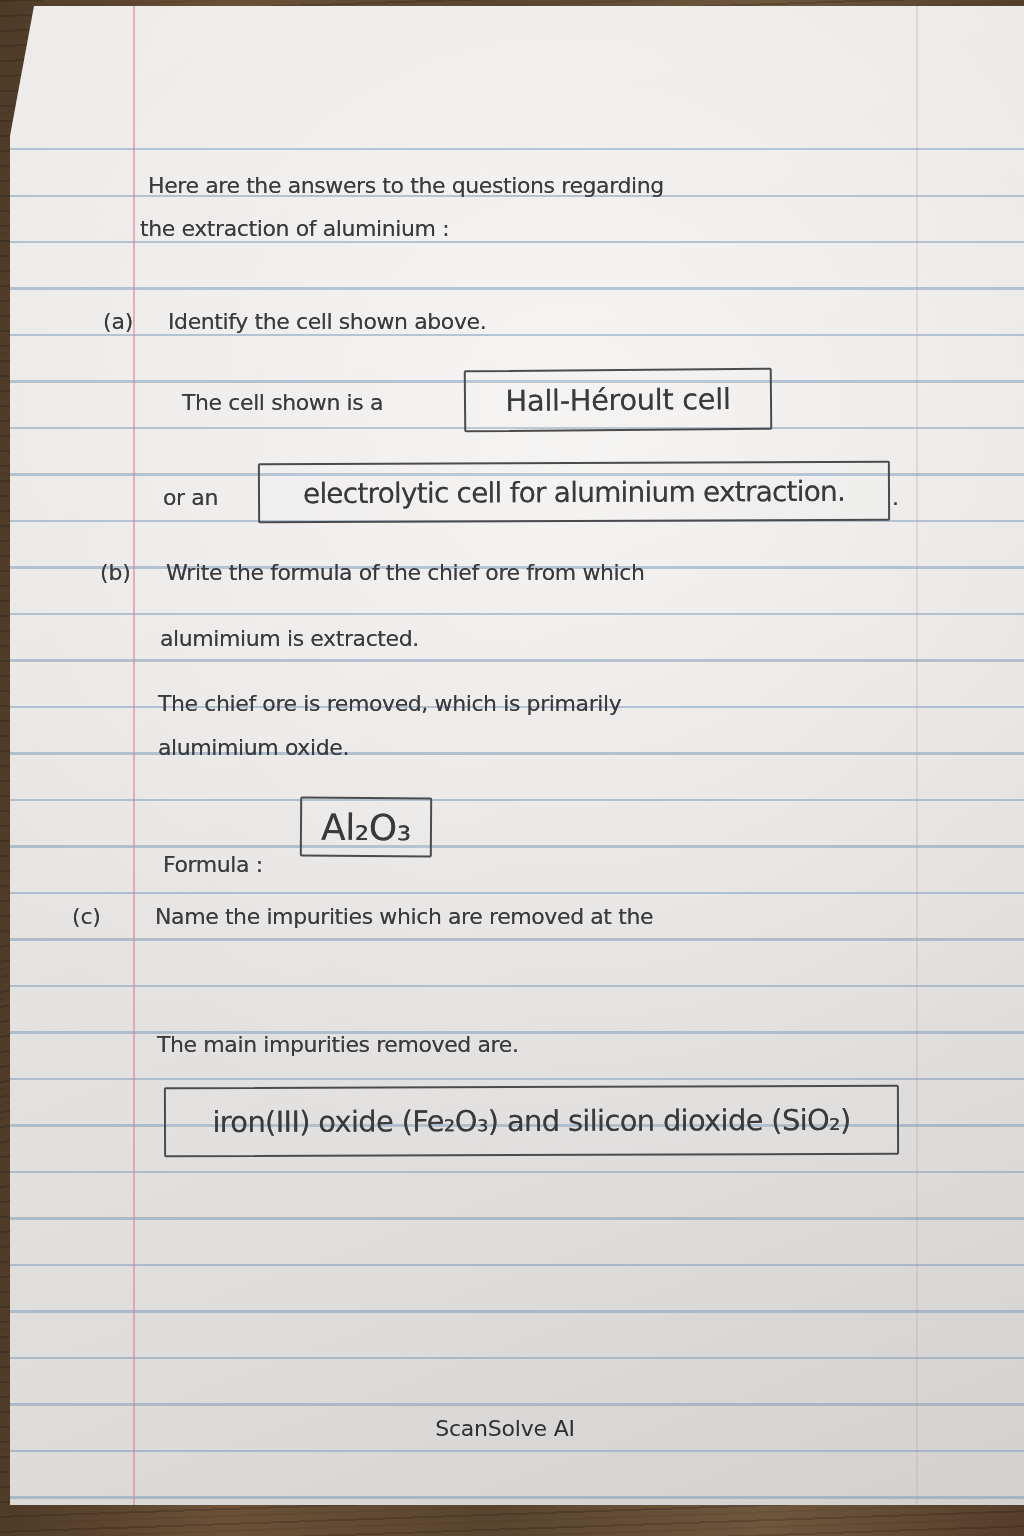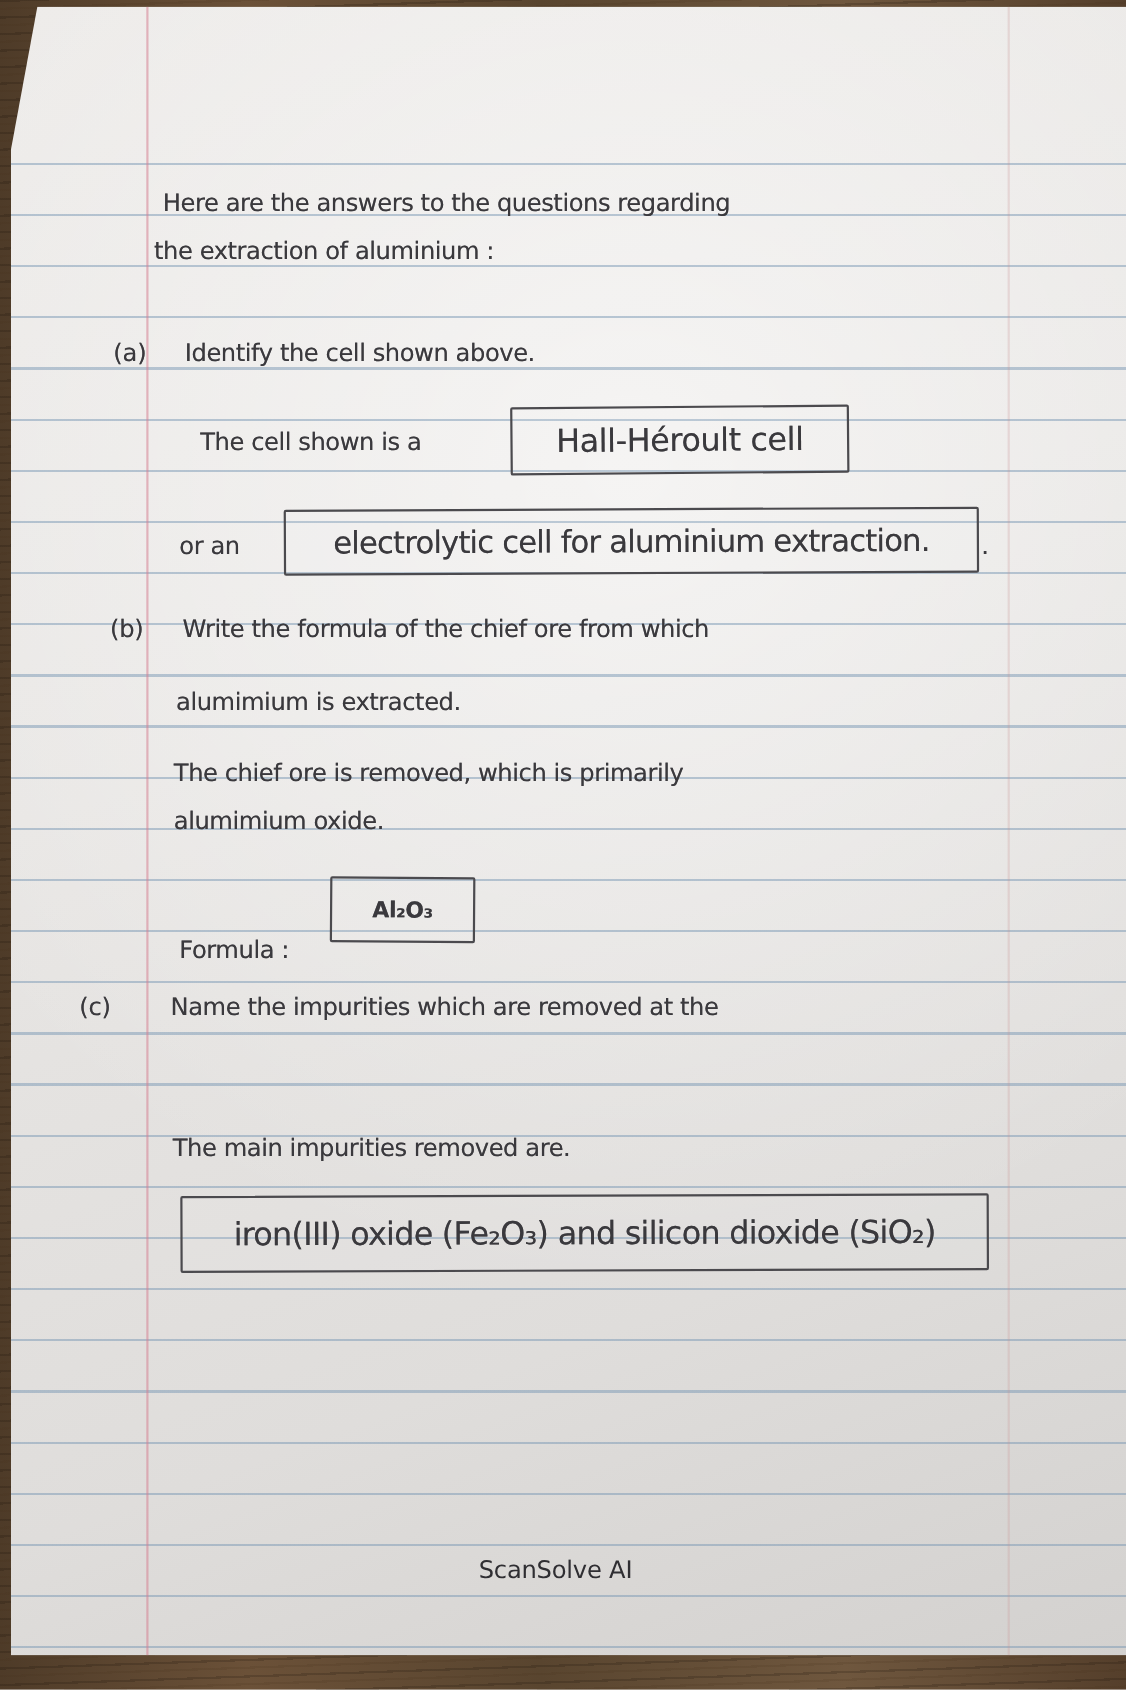--- a/index.html
+++ b/index.html
@@ -106,21 +106,21 @@
 
     <div class="hw small-label" style="left:90px; top:554px;">(b)</div>
     <div class="hw" style="left:156px; top:554px;">Write the formula of the chief ore from which</div>
     <div class="hw" style="left:150px; top:620px;">alumimium is extracted.</div>
 
     <div class="hw" style="left:148px; top:685px;">The chief ore is removed, which is primarily</div>
     <div class="hw" style="left:148px; top:729px;">alumimium oxide.</div>
 
     <div class="hw" style="left:153px; top:846px;text-align:center;">Formula :</div>
     <div class="hand-box" style="left:290px; top:791px; width:132px; height:60px; transform:rotate(0.4deg);">
-      <span class="hw-in" style="font-size:20px;font-weight:bold;">Al₂O₃</span>
+      <span class="hw-in" style="font-size:36px;">Al₂O₃</span>
     </div>
 
     <div class="hw small-label" style="left:62px; top:898px;">(c)</div>
     <div class="hw" style="left:145px; top:898px;">Name the impurities which are removed at the</div>
 
     <div class="hw" style="left:147px; top:1026px;">The main impurities removed are.</div>
     <div class="hand-box" style="left:154px; top:1080px; width:735px; height:70px; transform:rotate(-0.2deg);">
       <span class="hw-in" style="font-size:29px; letter-spacing:-0.7px;">iron(III) oxide (Fe₂O₃) and silicon dioxide (SiO₂)</span>
     </div>
 

